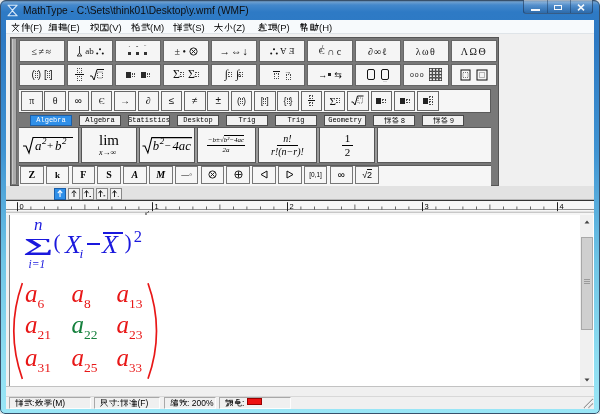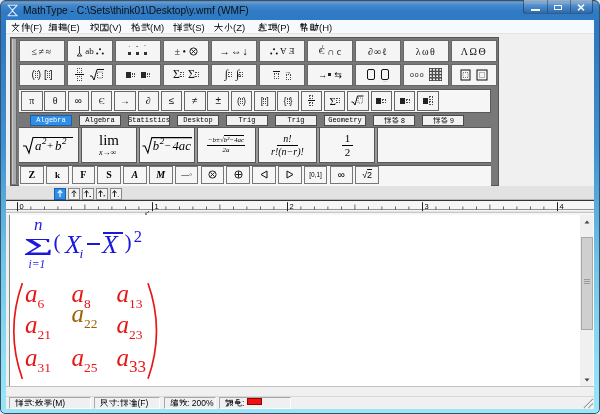--- a/index.html
+++ b/index.html
@@ -521,25 +521,25 @@
 <svg class="abs" style="left:11.8px;top:282px" width="11" height="98" viewBox="0 0 11 98">
     <path d="M10.4 1 Q1.8 25 1.8 49 Q1.8 73 10.4 97" fill="none" stroke="#e81717" stroke-width="1.7"></path>
   </svg>
 <svg class="abs" style="left:147px;top:282px" width="12" height="98" viewBox="0 0 12 98">
     <path d="M1 1.2 Q9.5 25 9.5 49 Q9.5 73 1 96.8" fill="none" stroke="#e81717" stroke-width="1.7"></path>
   </svg>
 <div class="eq red" style="left:25px;top:279.5px;font-size:25px;color:#e81717">a<span style="font-size:13.5px;font-style:normal;vertical-align:-6px">6</span></div>
 <div class="eq red" style="left:71.5px;top:279.5px;font-size:25px;color:#e81717">a<span style="font-size:13.5px;font-style:normal;vertical-align:-6px">8</span></div>
 <div class="eq red" style="left:116.5px;top:279.5px;font-size:25px;color:#e81717">a<span style="font-size:13.5px;font-style:normal;vertical-align:-6px">13</span></div>
 <div class="eq red" style="left:25px;top:311px;font-size:25px;color:#e81717">a<span style="font-size:13.5px;font-style:normal;vertical-align:-6px">21</span></div>
-<div class="eq red" style="left:71.5px;top:300px;font-size:25px;color:#a16207">a<span style="font-size:13.5px;font-style:normal;vertical-align:-6px">22</span></div>
+<div class="eq red" style="left:71.5px;top:311px;font-size:25px;color:#15803d">a<span style="font-size:13.5px;font-style:normal;vertical-align:-6px">22</span></div>
 <div class="eq red" style="left:116.5px;top:311px;font-size:25px;color:#e81717">a<span style="font-size:13.5px;font-style:normal;vertical-align:-6px">23</span></div>
 <div class="eq red" style="left:25px;top:343.5px;font-size:25px;color:#e81717">a<span style="font-size:13.5px;font-style:normal;vertical-align:-6px">31</span></div>
 <div class="eq red" style="left:71.5px;top:343.5px;font-size:25px;color:#e81717">a<span style="font-size:13.5px;font-style:normal;vertical-align:-6px">25</span></div>
-<div class="eq red" style="left:116.5px;top:343.5px;font-size:25px;color:#e81717">a<span style="font-size:17px;font-style:normal;vertical-align:-6px">33</span></div>
+<div class="eq red" style="left:116.5px;top:343.5px;font-size:25px;color:#e81717">a<span style="font-size:13px;font-style:normal;vertical-align:-6px">33</span></div>
 <div class="abs" style="left:6px;top:386px;width:588px;height:10px;background:#f0f0f0;border-top:1px solid #c2c2c2">
 <div class="abs" style="left:4px;top:2px"><svg width="4" height="6" viewBox="0 0 4 6">
         <path d="M3.5 0.5 L0.5 3 L3.5 5.5 Z" fill="#444"></path>
       </svg></div>
 <div class="abs" style="left:568px;top:2px"><svg width="4" height="6" viewBox="0 0 4 6">
         <path d="M0.5 0.5 L3.5 3 L0.5 5.5 Z" fill="#444"></path>
       </svg></div>
 </div>
 <div class="abs" style="left:6px;top:396px;width:588px;height:13px;background:#f0f0f0;border-top:1px solid #d8d8d8"></div>
 <div class="fld" style="left:9px;top:397px;width:82px"><svg class="cg" style="width:8px;height:8px;vertical-align:-1px" viewBox="0 0 16 16">

